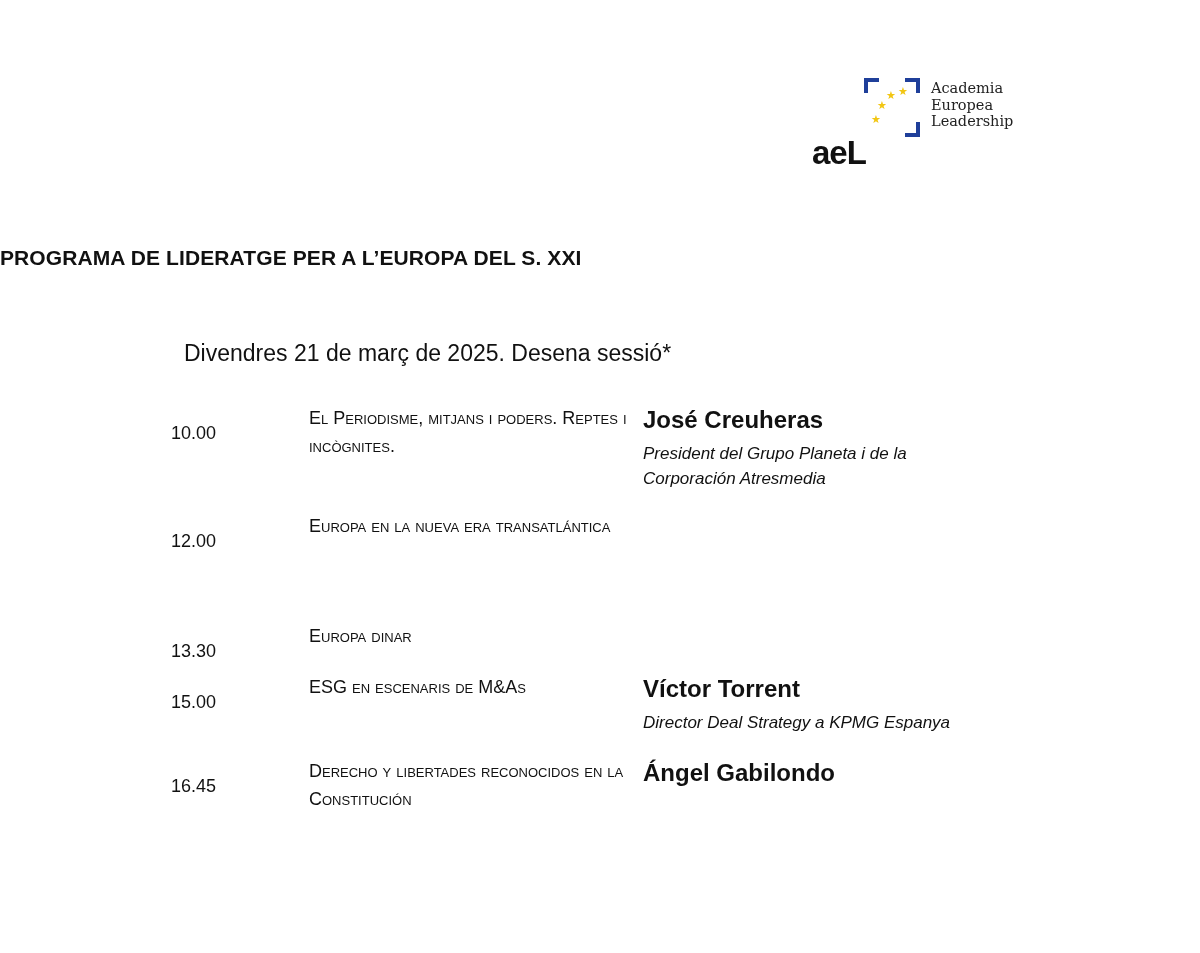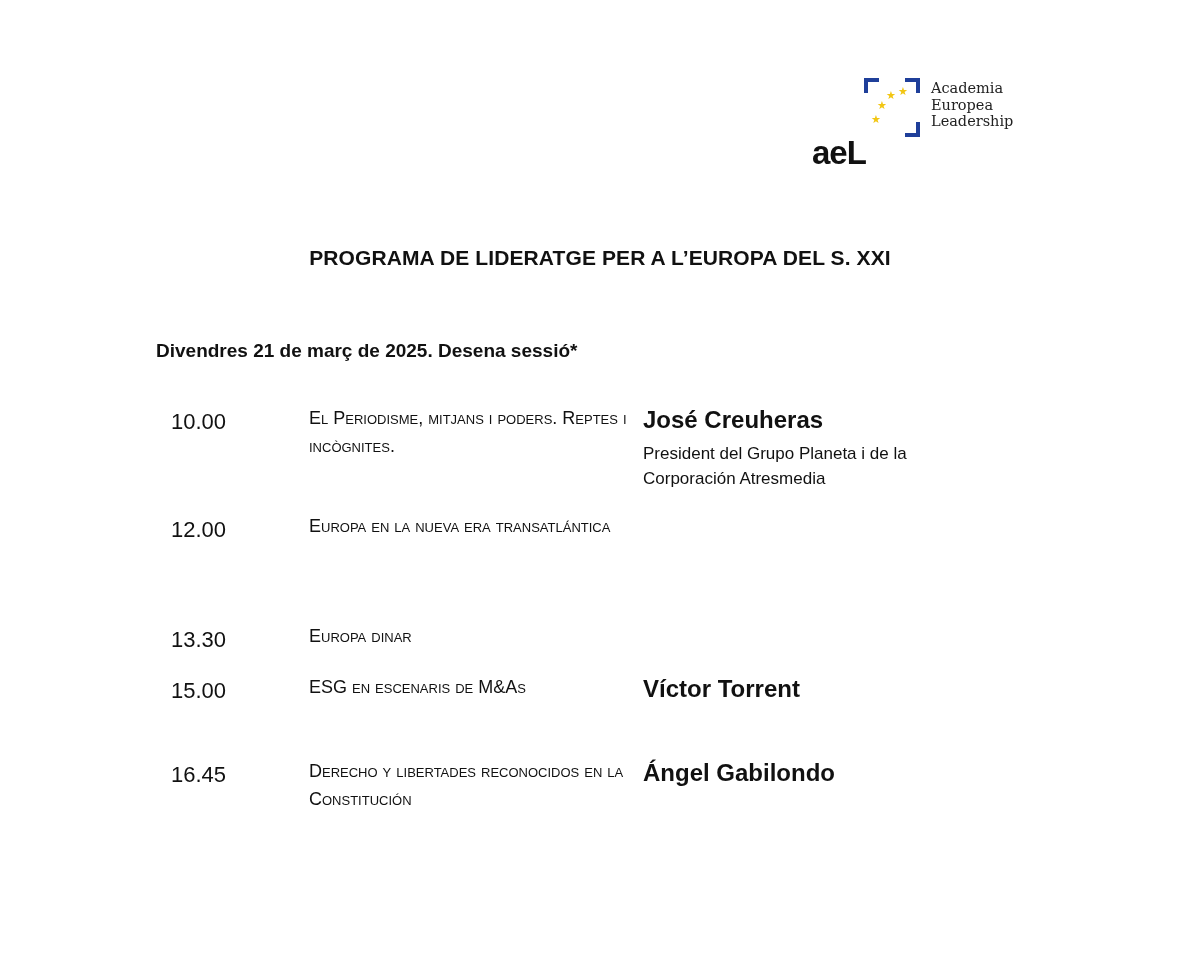--- a/index.html
+++ b/index.html
@@ -62,44 +62,43 @@
     line-height: 16.5px;
     color: #222222;
   }
 
   
   .title {
     position: absolute;
     left: 0;
     width: 1200px;
     top: 246px;
-    text-align: center;
     font-weight: bold;
     font-size: 21px;
     letter-spacing: 0.1px;
   }
   .subtitle {
     position: absolute;
-    left: 156px;
+    left: 184px;
     top: 340px;
-    font-weight: bold;
-    font-size: 19px;
+    font-weight: normal;
+    font-size: 23px;
   }
 
   
   .session {
     position: absolute;
     left: 171px;
     width: 830px;
   }
   .time {
     position: absolute;
     left: 0;
-    top: 0;
-    font-size: 22px;
+    top: 14px;
+    font-size: 18px;
   }
   .topic {
     position: absolute;
     left: 114px;
     top: 0;
     width: 340px;
     font-size: 18px;
     line-height: 28px;
     font-variant: small-caps;
     margin-top: -5px;
@@ -110,20 +109,21 @@
     left: 472px;
     top: 0;
     width: 360px;
   }
   .speaker-name {
     font-weight: bold;
     font-size: 24px;
     line-height: 22px;
   }
   .speaker-role {
+    font-style: italic;
     font-size: 17px;
     line-height: 25px;
     margin-top: 10px;
   }
 </style>
 </head>
 <body>
 
 <div class="logo">
   <div class="logo-bracket br-tl"></div>
@@ -163,20 +163,21 @@
 <div class="session" style="top:627px;">
   <div class="time">13.30</div>
   <div class="topic">Europa dinar</div>
 </div>
 
 <div class="session" style="top:678px;">
   <div class="time">15.00</div>
   <div class="topic">ESG en escenaris de M&amp;As</div>
   <div class="speaker">
     <div class="speaker-name">Víctor Torrent</div>
+    <div class="speaker-role">Director Deal Strategy a KPMG Espanya</div>
   </div>
 </div>
 
 <div class="session" style="top:762px;">
   <div class="time">16.45</div>
   <div class="topic">Derecho y libertades reconocidos en la Constitución</div>
   <div class="speaker">
     <div class="speaker-name">Ángel Gabilondo</div>
   </div>
 </div>

